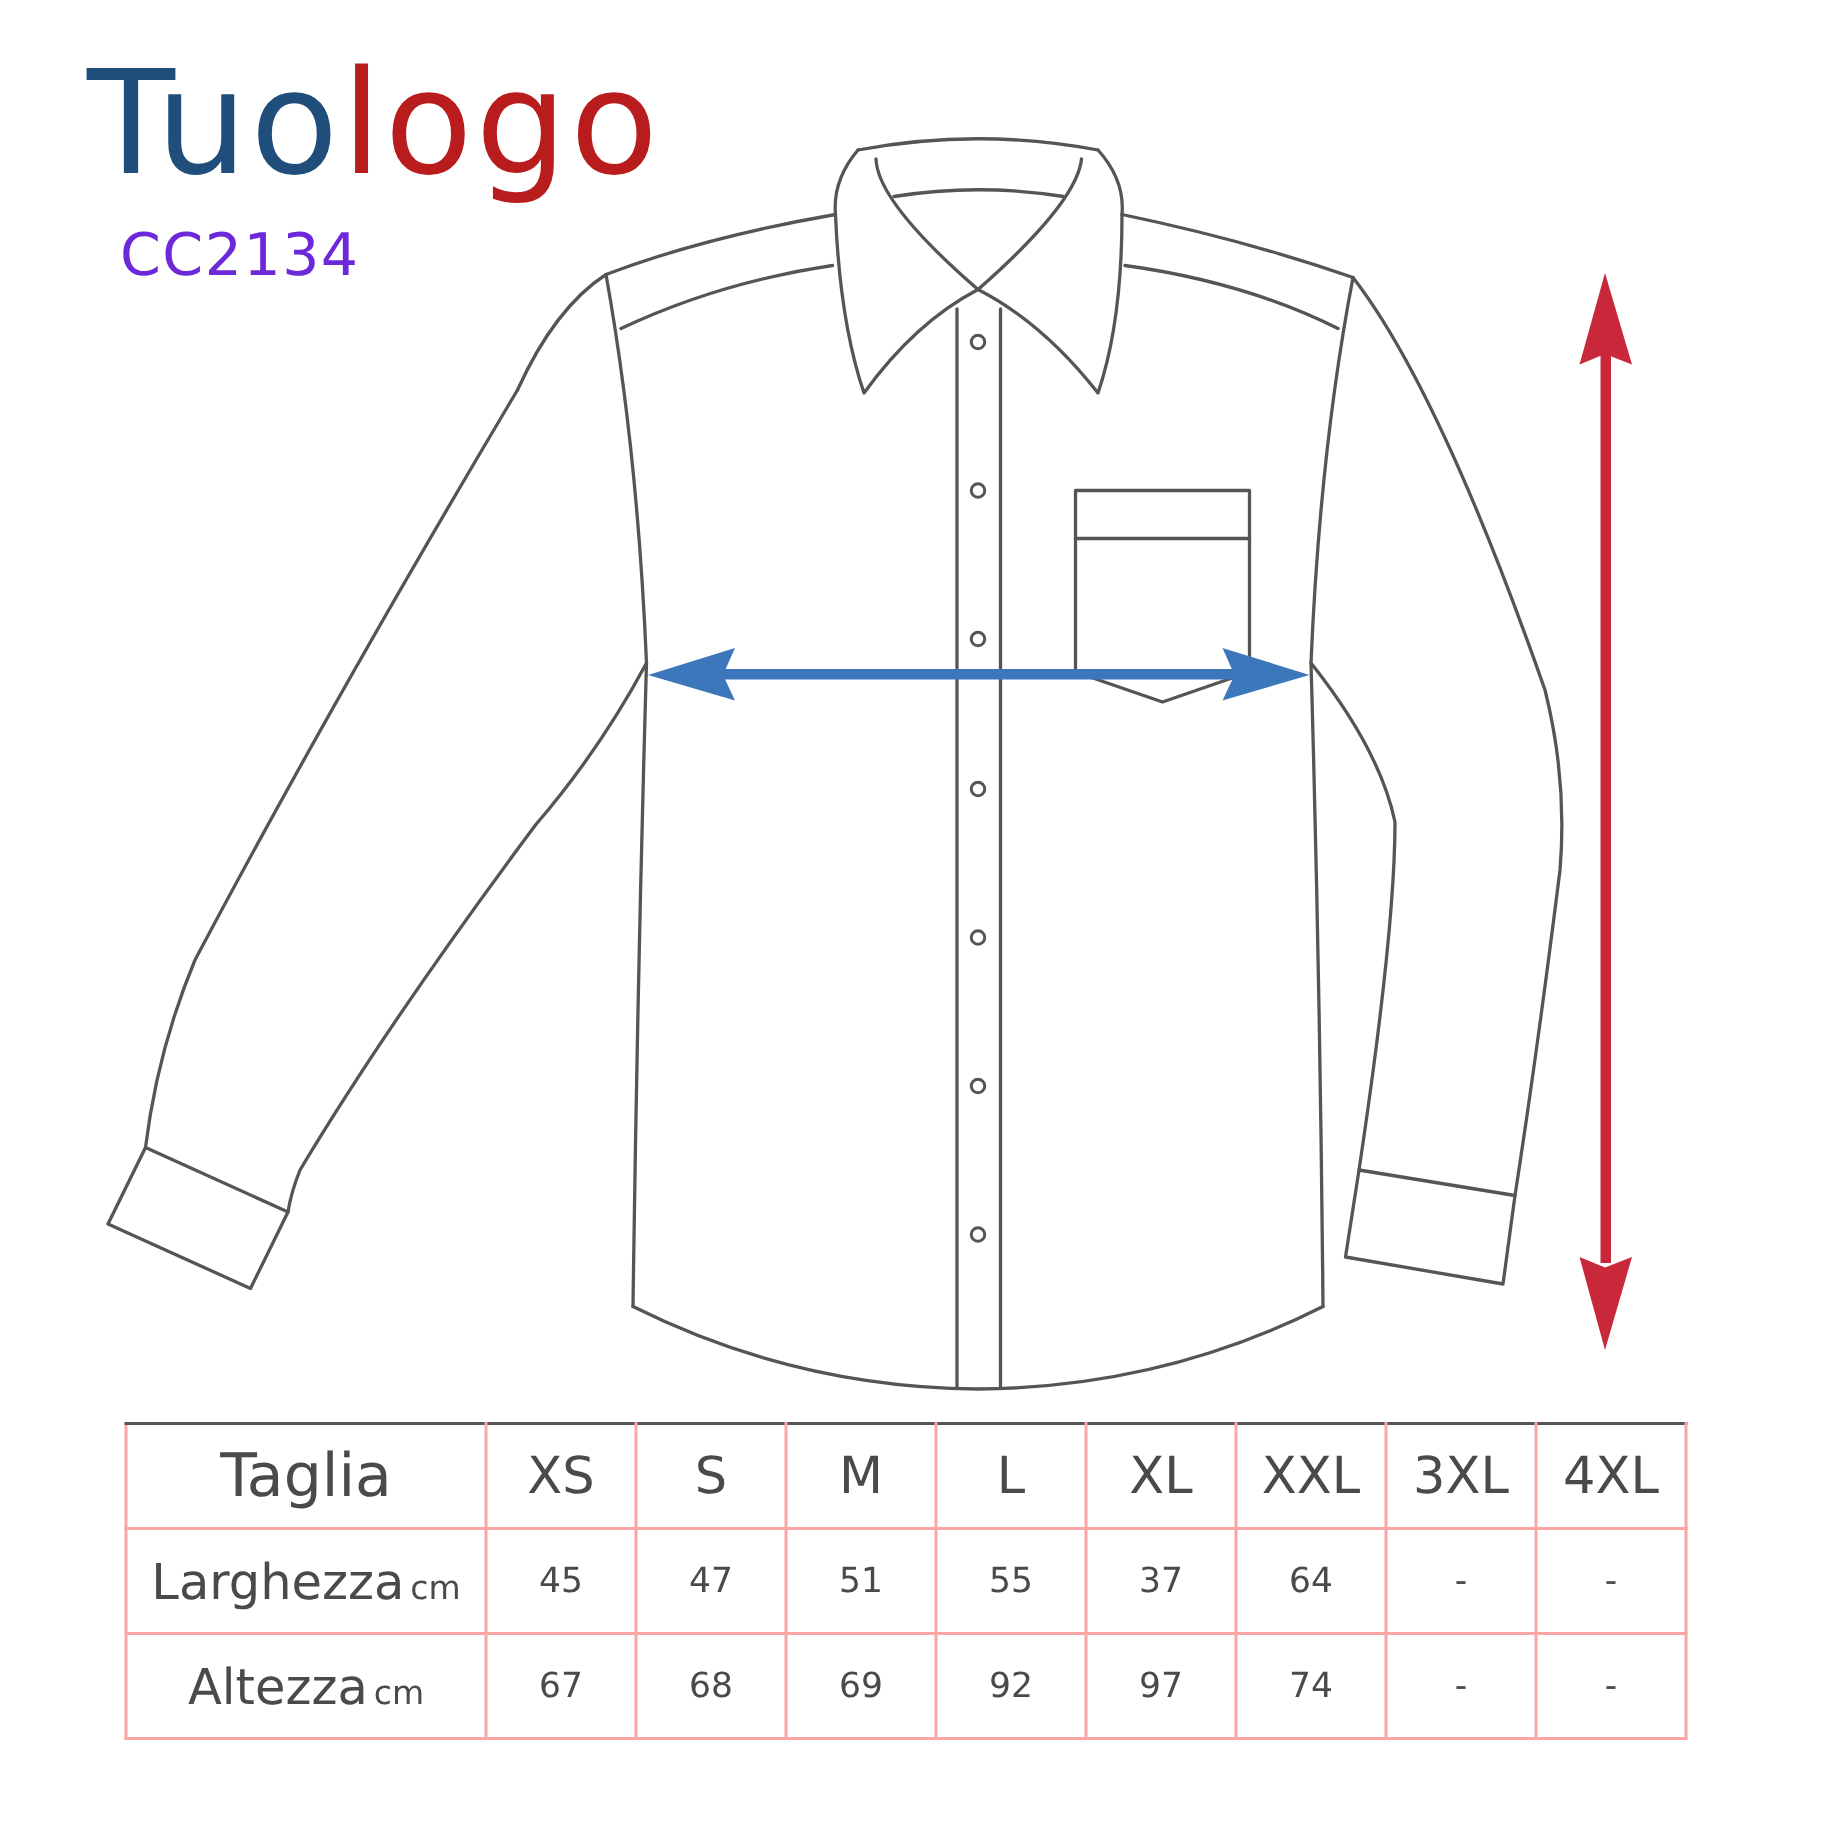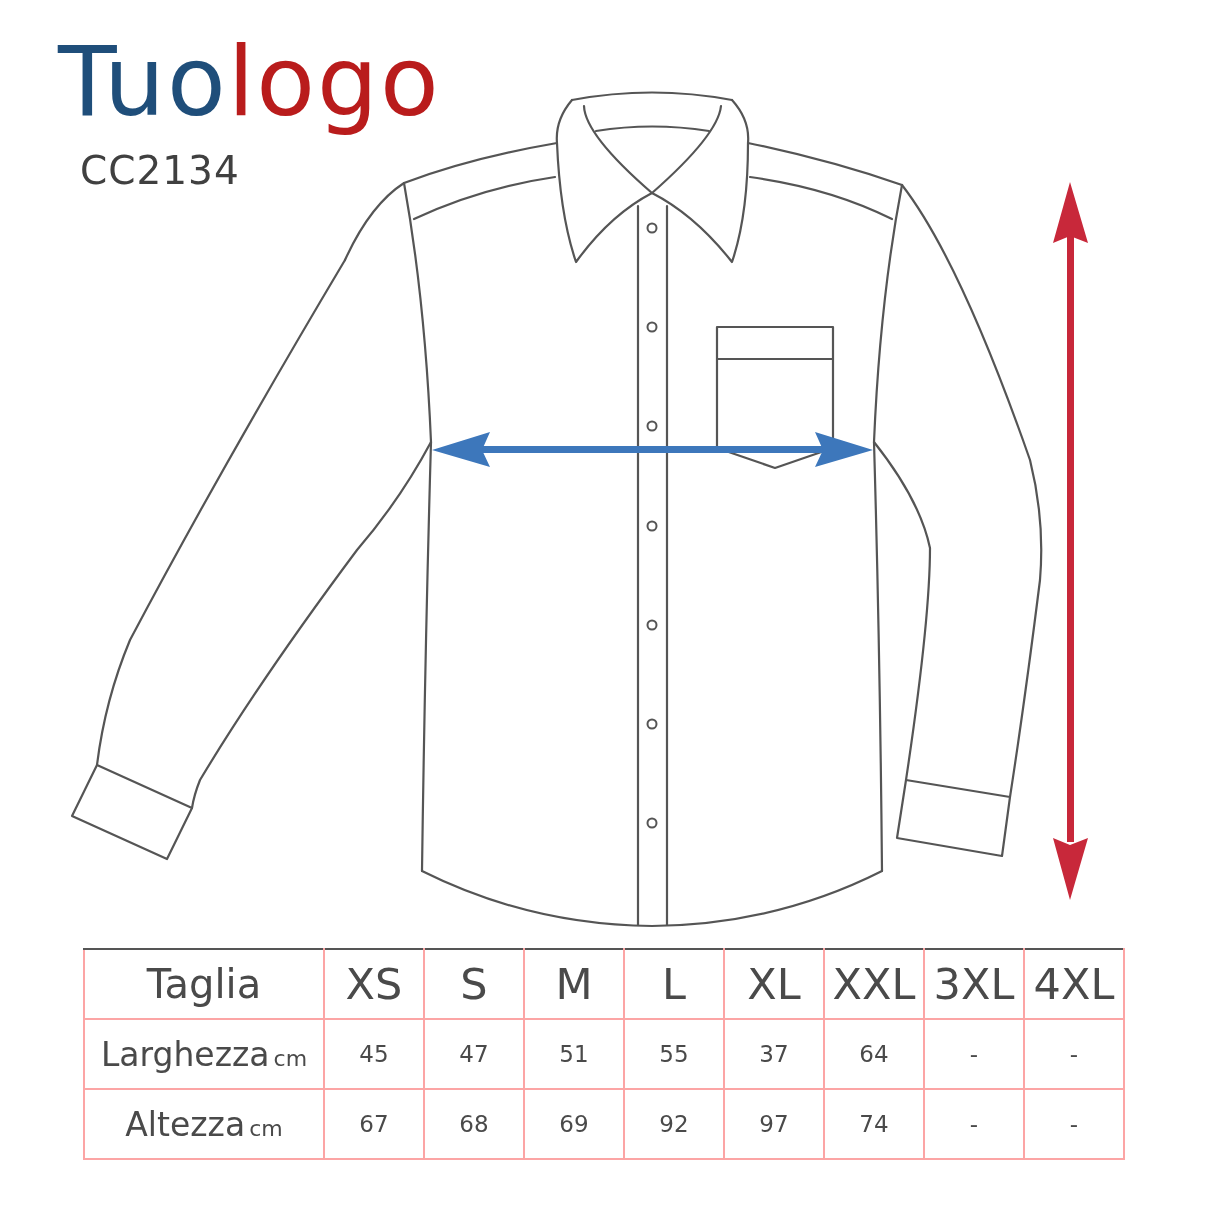--- a/index.html
+++ b/index.html
@@ -3,31 +3,31 @@
 <meta charset="utf-8">
 <style>
   html, body { margin: 0; padding: 0; background: #ffffff; }
   body { width: 1219px; height: 1219px; position: relative; overflow: hidden;
          font-family: "Liberation Sans", "DejaVu Sans", sans-serif; }
   .logo { position: absolute; left: 58px; top: 34px; font-size: 96px; line-height: 1;
           font-weight: 300; letter-spacing: 2px; font-family: "DejaVu Sans", sans-serif; }
   .logo .p1 { color: #1f4e7a; font-weight: normal; text-align: center; }
   .logo .p2 { color: #b91c1c; font-weight: normal; }
   .logo span { -webkit-text-stroke: 0; }
-  .code { position: absolute; left: 80px; top: 148px; font-size: 39px; color: #404040;
+  .code { position: absolute; left: 80px; top: 148px; font-size: 39px; color: #6d28d9;
           letter-spacing: 1px; font-family: "DejaVu Sans", sans-serif; }
   svg.drawing { position: absolute; left: 0; top: 0; }
   table.sizes { position: absolute; left: 83px; top: 948px; border-collapse: collapse; }
   table.sizes td { border: 2px solid #fca5a5; height: 68px; text-align: center;
                    font-family: "DejaVu Sans", sans-serif; color: #4a4a4a; padding: 0; }
   table.sizes tr:first-child td { border-top: 2px solid #555; }
   table.sizes td.label { width: 238px; border-radius: 11px; }
   table.sizes td.col { width: 98px; }
   .hdr { font-size: 40px; color: #4a4a4a; }
-  .sz { font-size: 43px; color: #4a4a4a; }
+  .sz { font-size: 34px; color: #4a4a4a; }
   .val { font-size: 23px; color: #4a4a4a; border-radius: 21px; }
   .lbl-w { font-size: 33px; color: #1a7fbb; }
   .lbl-h { font-size: 33px; color: #e02a3a; }
   .unit { font-size: 22px; margin-left: 4px; }
 </style>
 </head>
 <body>
 
 <div class="logo">
   <span class="p1">Tuo</span><span class="p2">logo</span>

